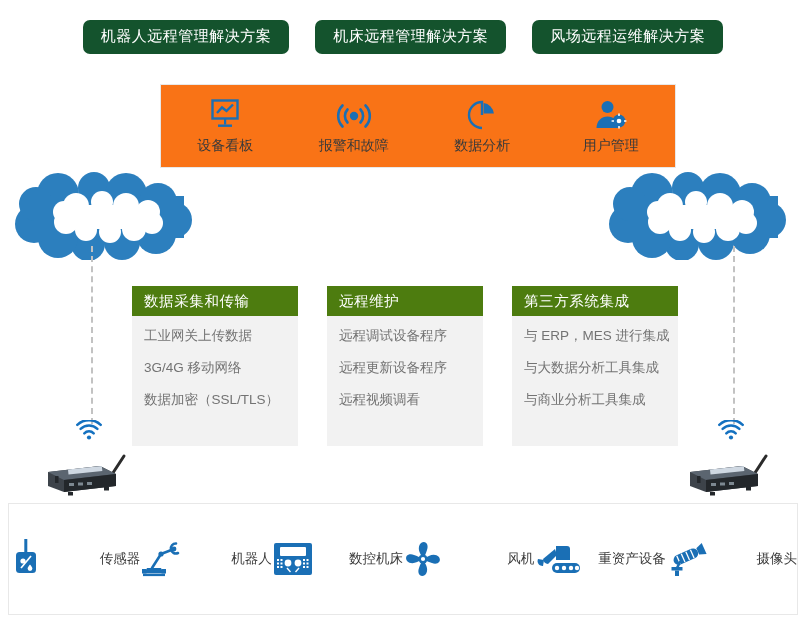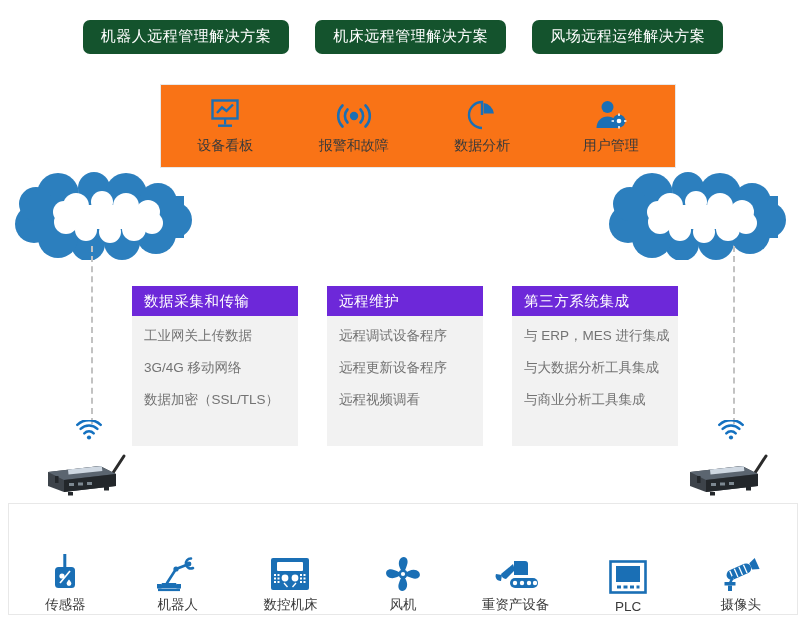--- a/index.html
+++ b/index.html
@@ -67,21 +67,21 @@
   .drop-line {
     position: absolute; width: 0;
     border-left: 2px dashed #c2c2c2;
   }
   #drop-left  { left: 91px;  top: 246px; height: 178px; }
   #drop-right { left: 733px; top: 246px; height: 178px; }
 
   
   .panel { position: absolute; background: #f2f2f2; }
   .panel-head {
-    background: #6d28d9; color: #fff;
+    background: #4d7c0f; color: #fff;
     font-size: 14.5px; letter-spacing: .6px;
     height: 30px; display: flex; align-items: center;
     padding-left: 12px;
   }
   .panel-body { padding: 12px 12px 0 12px; }
   .panel-line {
     font-size: 13.5px; color: #737373;
     line-height: 1.25; margin-bottom: 15px;
     white-space: nowrap;
   }
@@ -98,22 +98,22 @@
 
   
   #device-strip {
     position: absolute; left: 8px; top: 503px;
     width: 790px; height: 112px;
     background: #ffffff; border: 1px solid #e8e8e8;
     display: flex;
   }
   .device-item {
     flex: 1 1 0;
-    display: flex; flex-direction: column;
-    align-items: center; justify-content: flex-end; gap: 0;
+    display: flex; 
+    align-items: center; justify-content: space-between; gap: 0;
   }
   .device-ico { height: 44px; display: flex; align-items: center; }
   .device-label { font-size: 13.5px; color: #3a3a3a; white-space: nowrap; }
 </style>
 </head>
 <body>
 
 <div id="stage">
 
   <div id="solution-row">
@@ -416,35 +416,20 @@
           <rect x="18" y="21" width="28" height="10" rx="5" fill="#1a6fb5"></rect>
           <circle cx="23" cy="26" r="2.2" fill="#ffffff"></circle>
           <circle cx="30" cy="26" r="2.2" fill="#ffffff"></circle>
           <circle cx="37" cy="26" r="2.2" fill="#ffffff"></circle>
           <circle cx="43" cy="26" r="2.2" fill="#ffffff"></circle>
         </svg>
       </span>
       <span class="device-label">重资产设备</span>
     </div>
 
-    <div class="device-item">
-      <span class="device-ico">
-        <svg width="40" height="36" viewBox="0 0 40 36">
-          <rect x="2.5" y="2.5" width="35" height="31" fill="none" stroke="#1a6fb5" stroke-width="2.6"></rect>
-          <rect x="8" y="7" width="24" height="16" fill="#1a6fb5"></rect>
-          <g fill="#1a6fb5">
-            <rect x="9" y="26.5" width="4" height="3"></rect>
-            <rect x="15.5" y="26.5" width="4" height="3"></rect>
-            <rect x="22" y="26.5" width="4" height="3"></rect>
-            <rect x="28.5" y="26.5" width="3" height="3"></rect>
-          </g>
-        </svg>
-      </span>
-      <span class="device-label">PLC</span>
-    </div>
 
     <div class="device-item">
       <span class="device-ico">
         <svg width="44" height="38" viewBox="0 0 44 38">
           <g transform="rotate(-24 22 19)">
             <rect x="8" y="11" width="26" height="10" rx="5" fill="#1a6fb5"></rect>
             <path d="M34 12.5 L41 10 L41 22 L34 19.5z" fill="#1a6fb5"></path>
             <g stroke="#ffffff" stroke-width="1.3">
               <line x1="13" y1="11.5" x2="13" y2="20.5"></line>
               <line x1="18" y1="11.5" x2="18" y2="20.5"></line>

